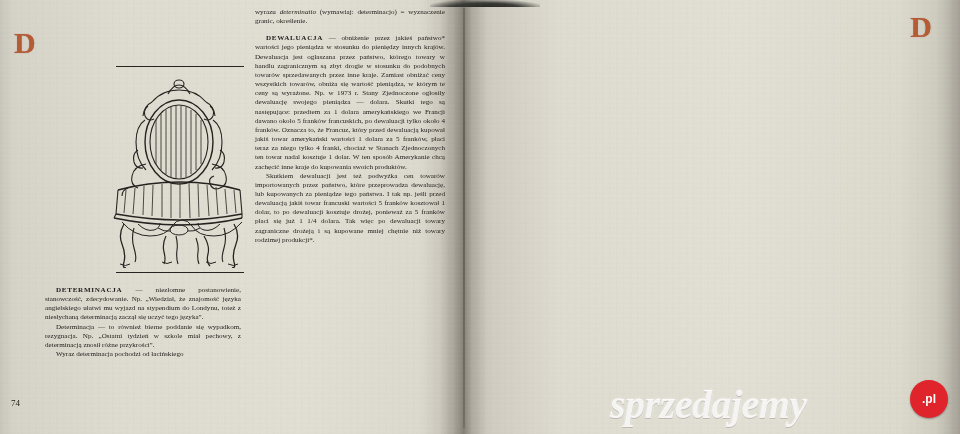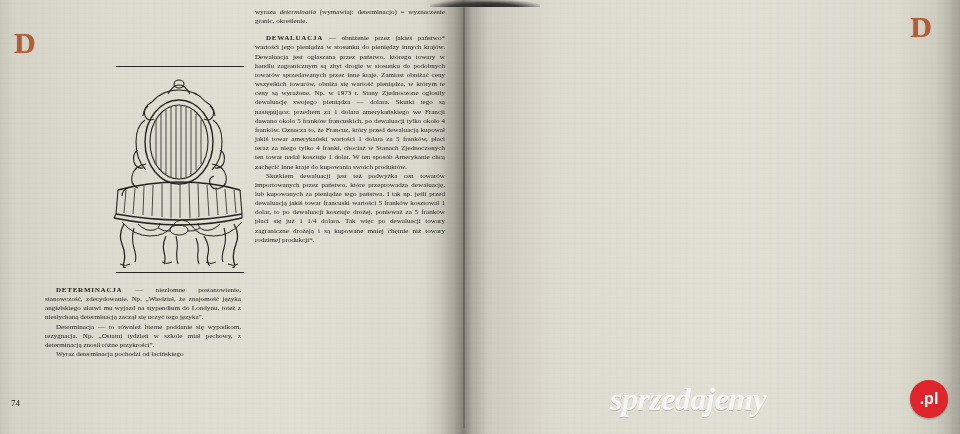--- a/index.html
+++ b/index.html
@@ -106,39 +106,39 @@
   .illus { position: absolute; }
   #illus-chair  { left: 108px; top: 72px;  width: 142px; height: 196px; }
 
   
   #watermark {
     position: absolute;
     left: 610px; top: 381px;
     font-family: "Liberation Serif", serif;
     font-style: italic;
     font-weight: bold;
-    font-size: 32px;
+    font-size: 40px;
     color: rgba(255,255,255,0.82);
     text-shadow:
       0 1px 0 rgba(120,116,108,0.35),
       0 0 3px rgba(255,255,255,0.55);
     letter-spacing: -0.5px;
     white-space: nowrap;
     pointer-events: none;
   }
   #wm-badge {
     position: absolute;
     right: 12px; top: 380px;
     width: 38px; height: 38px;
     border-radius: 50%;
     background: #e0242b;
     color: #ffffff;
     font-family: "Liberation Sans", sans-serif;
     font-weight: bold;
-    font-size: 16px;
+    font-size: 12px;
     display: flex; align-items: center; justify-content: center;
     box-shadow: 0 1px 2px rgba(0,0,0,0.35);
   }
 </style>
 </head>
 <body>
 
 <div id="book">
 
   <div class="page" id="page-left">

